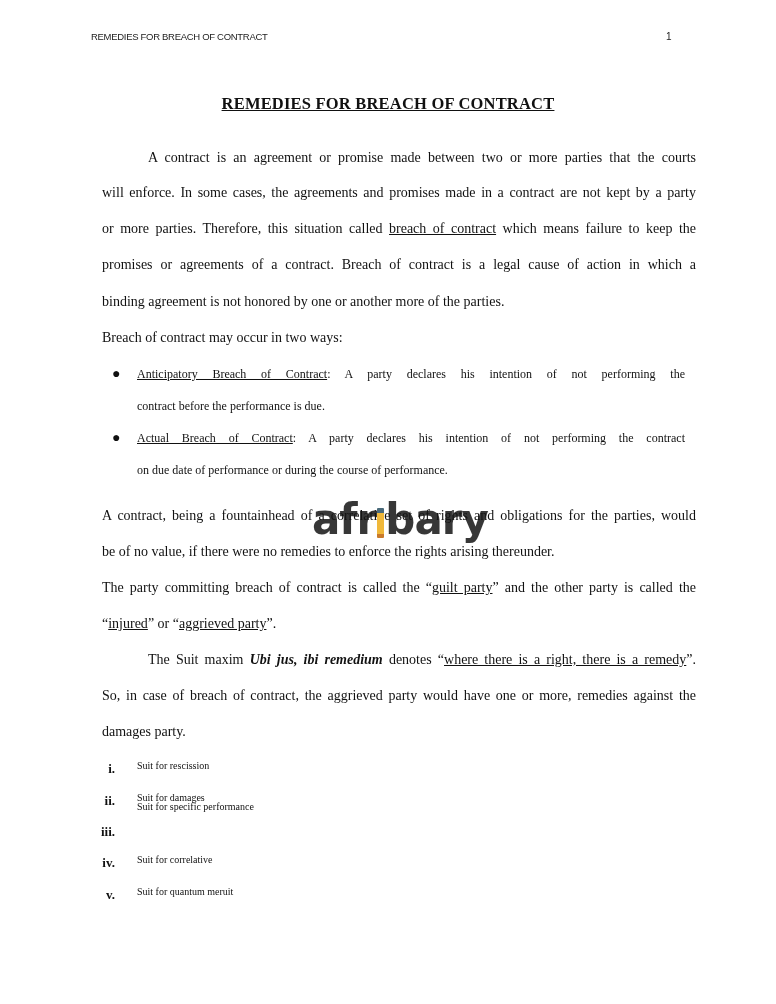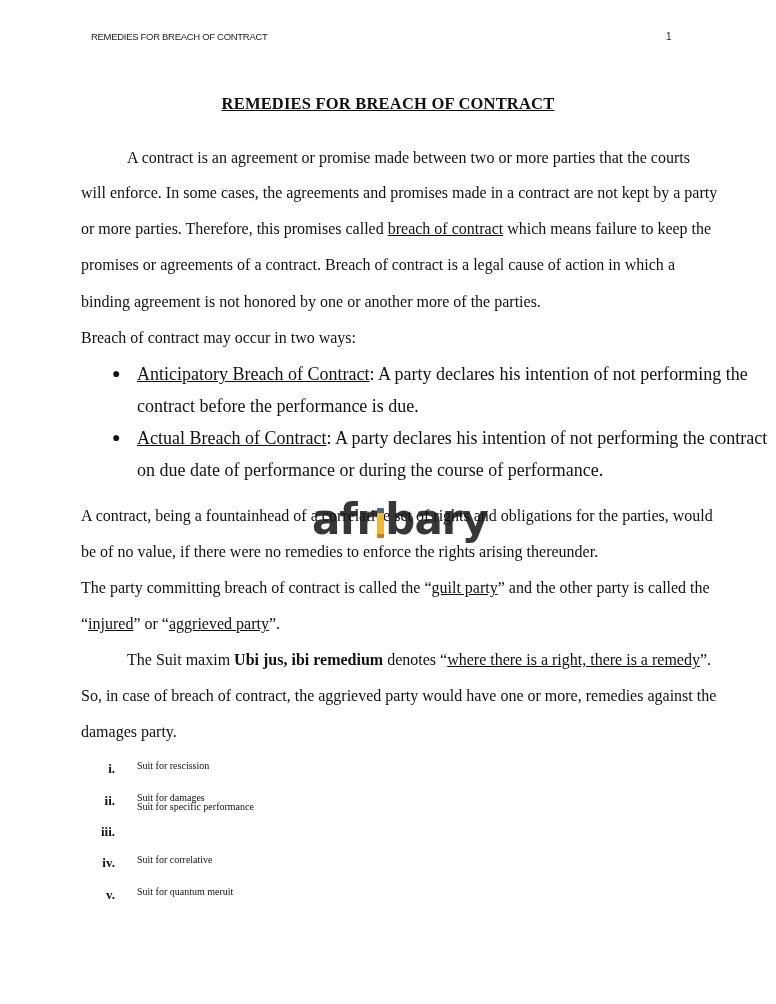--- a/index.html
+++ b/index.html
@@ -1,43 +1,43 @@
 <!DOCTYPE html>
 <html><head>
 <meta charset="utf-8">
 <style>
   html, body { margin:0; padding:0; background:#ffffff; }
   body { width:776px; height:1004px; position:relative; overflow:hidden; color:#111; font-family:"Liberation Serif", serif; }
   .header-left { position:absolute; left:91px; top:31px; font-family:"Liberation Sans", sans-serif; font-size:9.5px; letter-spacing:-0.3px; color:#222; }
   .header-right { position:absolute; left:666px; top:31px; font-family:"Liberation Sans", sans-serif; font-size:10px; color:#222; }
   .title { position:absolute; left:0; width:776px; top:94px; text-align:center; font-weight:bold; font-size:16.5px; text-decoration:underline; letter-spacing:0.2px; }
-  .line { position:absolute; left:81px; width:594px; font-size:16px; line-height:16px; white-space:nowrap; }
+  .line { position:absolute; left:102px; width:594px; font-size:14px; line-height:16px; white-space:nowrap; }
   .justify { text-align:justify; text-align-last:justify; }
   .indent { padding-left:46px; box-sizing:border-box; }
   .u { text-decoration:underline; }
   .bu { font-weight:normal; text-decoration:underline; }
-  .bi { font-weight:bold; }
+  .bi { font-weight:bold; font-style:italic; }
   .bullet { position:absolute; left:112px; font-size:14px; }
-  .bline { position:absolute; left:137px; width:548px; font-size:18px; line-height:16px; white-space:nowrap; }
+  .bline { position:absolute; left:137px; width:548px; font-size:12px; line-height:16px; white-space:nowrap; }
   .num { position:absolute; left:95px; width:20px; text-align:right; font-weight:bold; font-size:13px; }
   .item { position:absolute; left:137px; font-size:10px; }
   .watermark { position:absolute; left:312px; top:500px; font-family:"DejaVu Sans", sans-serif; font-weight:bold; font-size:42px; letter-spacing:-1px; color:rgba(20,20,20,0.85); line-height:40px; }
   .pencil { display:inline-block; width:7px; height:30px; background:linear-gradient(#4a6a7a 0 18%, #f0b83a 18% 88%, #c97a2a 88%); vertical-align:-4px; margin:0 1px; border-radius:1px; }
 </style>
 </head>
 <body>
 
 <div class="header-left">REMEDIES FOR BREACH OF CONTRACT</div>
 <div class="header-right">1</div>
 
 <div class="title">REMEDIES FOR BREACH OF CONTRACT</div>
 
 <div class="line justify indent" style="top:150px">A contract is an agreement or promise made between two or more parties that the courts</div>
 <div class="line justify" style="top:185px">will enforce. In some cases, the agreements and promises made in a contract are not kept by a party</div>
-<div class="line justify" style="top:221px"><span>or more parties. Therefore, this promises called </span><span class="bu">breach of contract</span><span> which means failure to keep the</span></div>
+<div class="line justify" style="top:221px"><span>or more parties. Therefore, this situation called </span><span class="bu">breach of contract</span><span> which means failure to keep the</span></div>
 <div class="line justify" style="top:257px">promises or agreements of a contract. Breach of contract is a legal cause of action in which a</div>
 <div class="line" style="top:294px">binding agreement is not honored by one or another more of the parties.</div>
 
 <div class="line" style="top:330px">Breach of contract may occur in two ways:</div>
 
 <div class="bullet" style="top:366px">●</div>
 <div class="bline justify" style="top:366px"><span class="bu">Anticipatory Breach of Contract</span><span>:  A party declares his intention of not performing the</span></div>
 <div class="bline" style="top:398px">contract before the performance is due.</div>
 
 <div class="bullet" style="top:430px">●</div>

